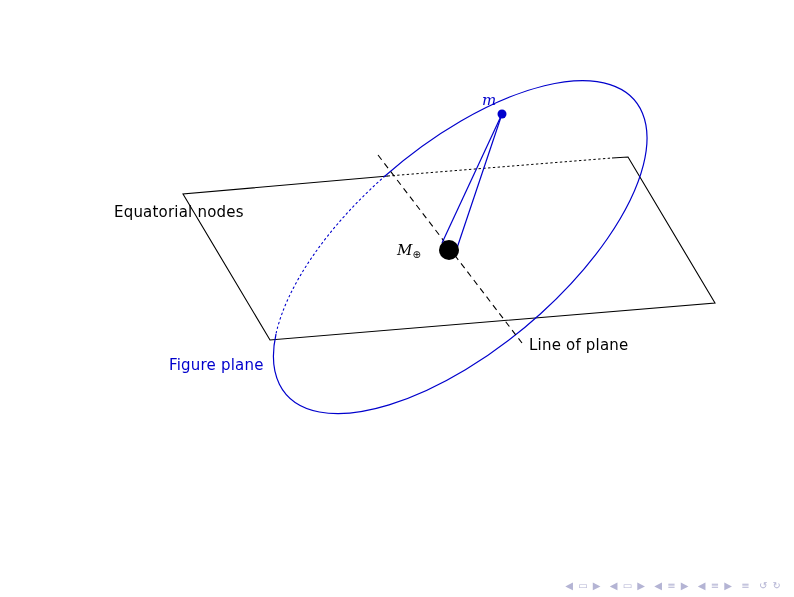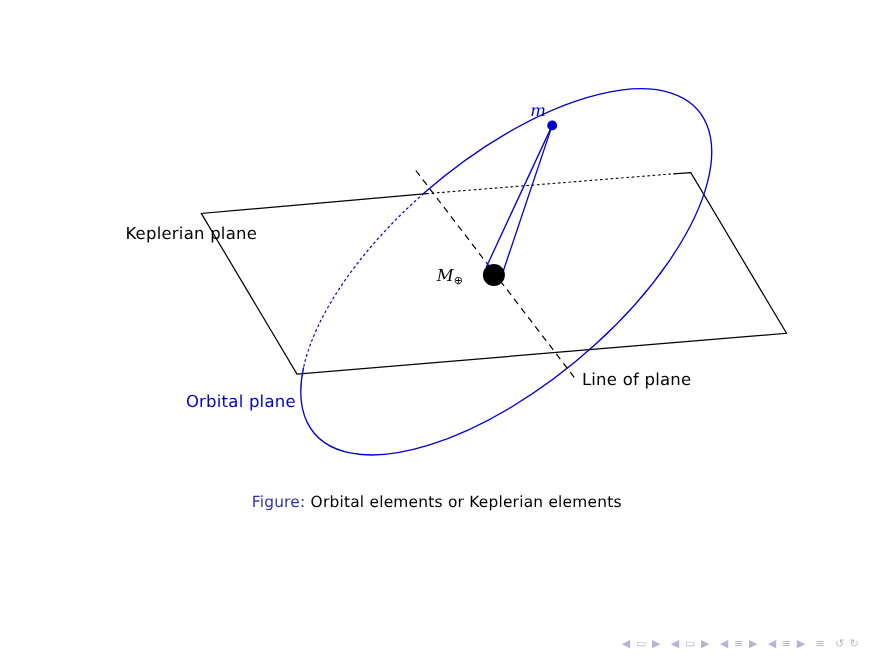--- a/index.html
+++ b/index.html
@@ -81,27 +81,26 @@
     <line x1="378" y1="155" x2="522" y2="343" stroke="#000000" stroke-width="1.1" stroke-dasharray="6 4.5"></line>
 
     <line x1="502" y1="114" x2="442" y2="243" stroke="#0000cc" stroke-width="1.2"></line>
     <line x1="502" y1="114" x2="457" y2="248" stroke="#0000cc" stroke-width="1.2"></line>
 
     <circle cx="449" cy="250" r="10" fill="#000000"></circle>
 
     <circle cx="502" cy="114" r="4.5" fill="#0000cc"></circle>
   </svg>
 
-  <div class="lbl" style="left:114px; top:203px;">Keplerian plane</div>
+  <div class="lbl" style="left:114px; top:203px;">Equatorial nodes</div>
 
-  <div class="lbl blue" style="left:169px; top:356px;">Orbital plane</div>
+  <div class="lbl blue" style="left:169px; top:356px;">Figure plane</div>
 
   <div class="lbl" style="left:529px; top:336px;">Line of plane</div>
 
   <div class="lbl math blue" style="left:482px; top:91px;">m</div>
 
   <div class="lbl" style="left:397px; top:241px;"><span class="math">M</span><span class="sub">⊕</span></div>
 
-  <div class="caption"><span class="figlabel">Figure:</span> <span>Orbital elements or Keplerian elements</span></div>
 
   <div class="navsyms">◀ ▭ ▶  ◀ ▭ ▶  ◀ ≡ ▶  ◀ ≡ ▶  ≡  ↺ ↻</div>
 
 </div>
 
 </body></html>

